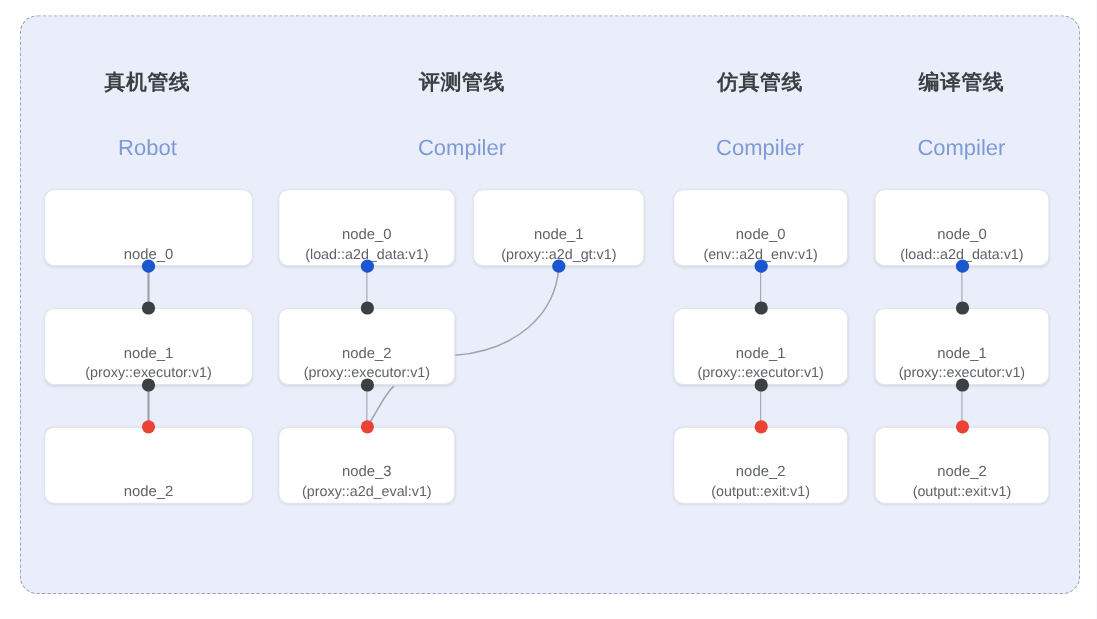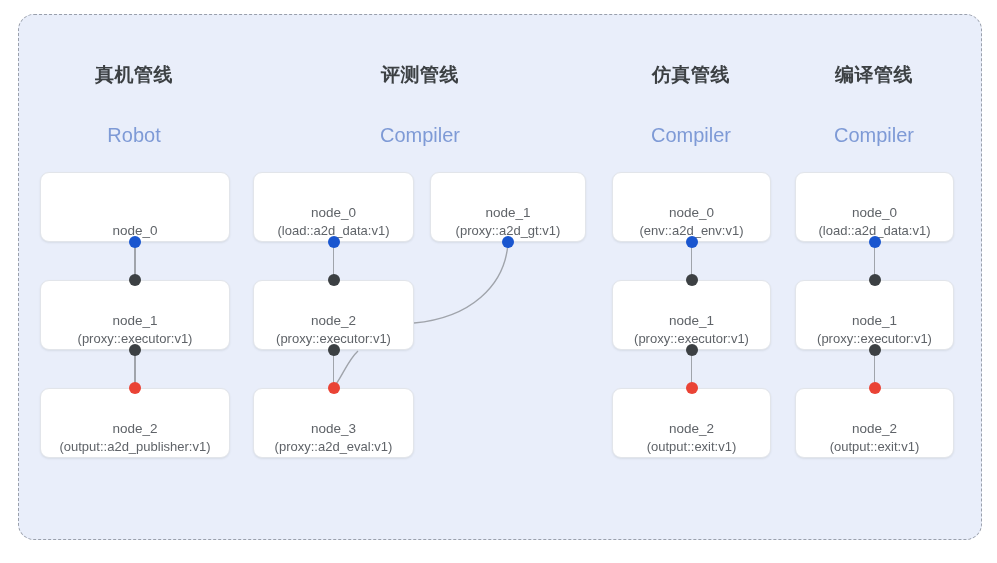--- a/index.html
+++ b/index.html
@@ -104,21 +104,20 @@
       <div class="col-sub" style="left: -16px; top: 124px; width: 300px;">Robot</div>
       <div class="node" style="left: 40px; top: 172px; width: 190px; height: 70px;">
         <div class="n-title">node_0</div>
       </div>
       <div class="node" style="left: 40px; top: 280px; width: 190px; height: 70px;">
         <div class="n-title">node_1</div>
         <div class="n-spec">(proxy::executor:v1)</div>
       </div>
       <div class="node" style="left: 40px; top: 388px; width: 190px; height: 70px;">
         <div class="n-title">node_2</div>
-        <div class="n-spec">(output::a2d_publisher:v1)</div>
       </div>
       <div class="edge-line" style="left: 134.3px; top: 242px; width: 1.4px; height: 38px;"></div>
       <div class="edge-line" style="left: 134.3px; top: 350px; width: 1.4px; height: 38px;"></div>
       <div class="dot blue" style="left: 129px; top: 236px; width: 12px; height: 12px;"></div>
       <div class="dot black" style="left: 129px; top: 274px; width: 12px; height: 12px;"></div>
       <div class="dot black" style="left: 129px; top: 344px; width: 12px; height: 12px;"></div>
       <div class="dot red" style="left: 129px; top: 382px; width: 12px; height: 12px;"></div>
       <div class="col-title" style="left: 270px; top: 62px; width: 300px; text-align: center;">评测管线</div>
       <div class="col-sub" style="left: 270px; top: 124px; width: 300px;">Compiler</div>
       <div class="node" style="left: 253px; top: 172px; width: 161px; height: 70px;">

